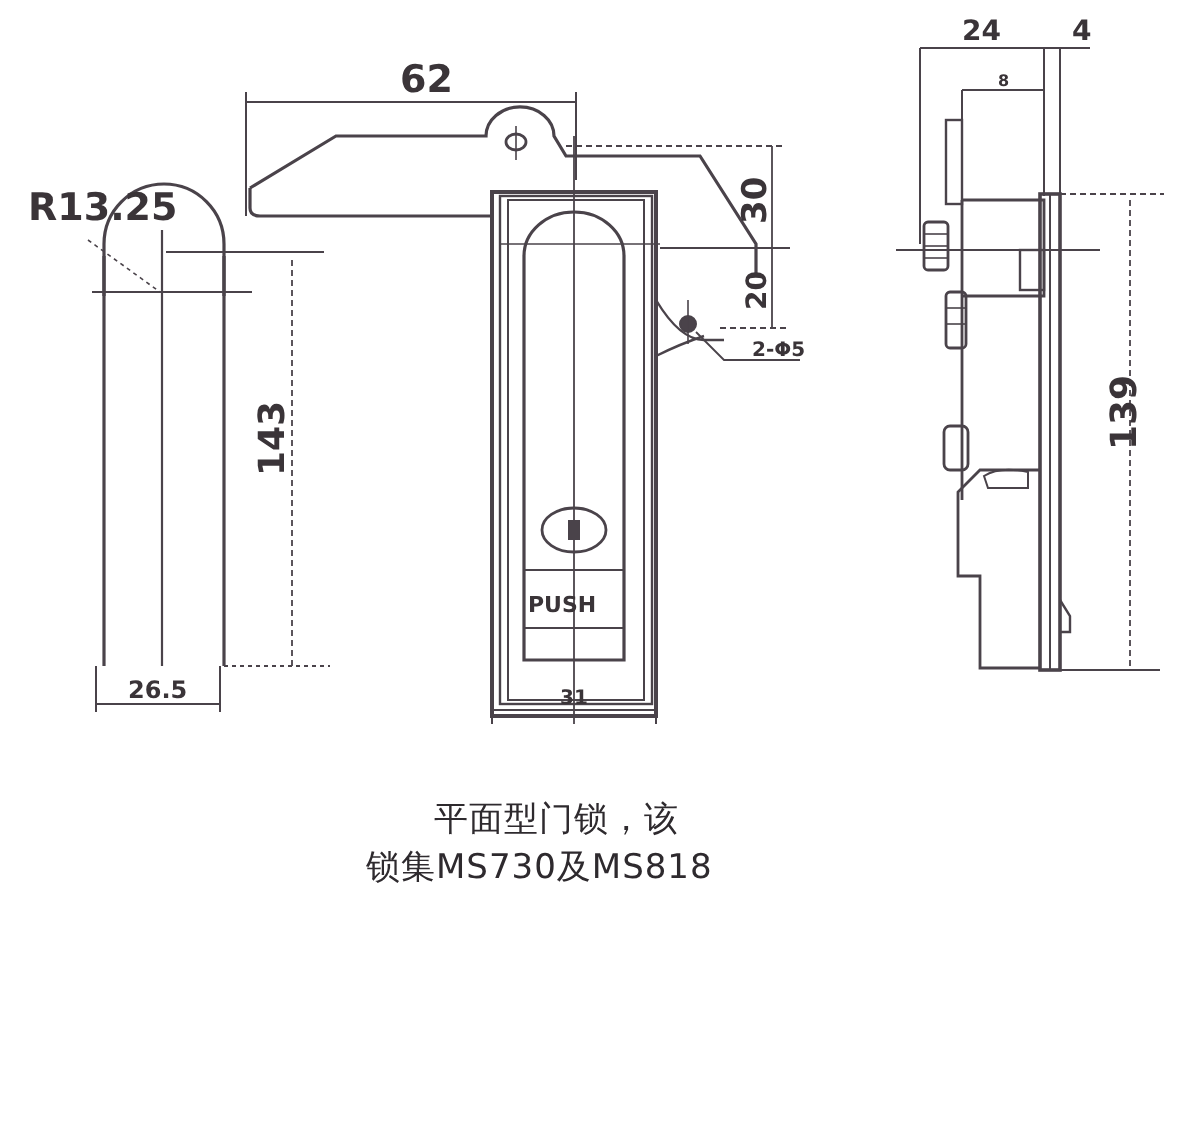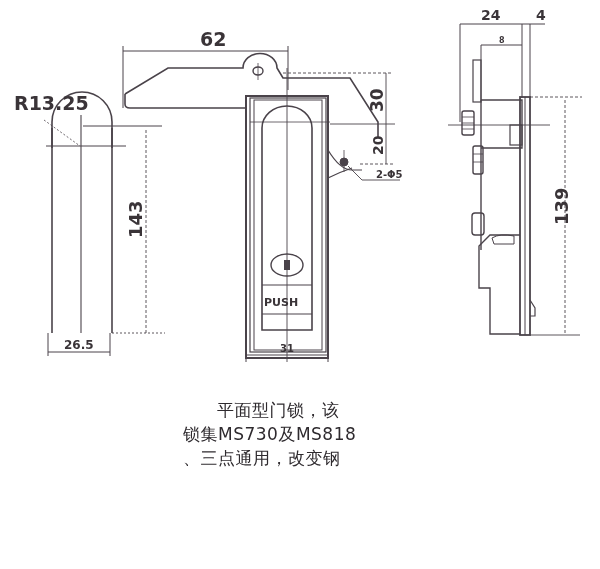--- a/index.html
+++ b/index.html
@@ -138,14 +138,13 @@
 
   <text class="dim-text" x="481" y="20" font-size="14" font-weight="normal">24</text>
   <text class="dim-text" x="536" y="20" font-size="14" font-weight="normal">4</text>
   <text class="dim-text" x="499" y="43" font-size="8">8</text>
   <text class="dim-text" x="0" y="0" font-size="18" transform="translate(568,225) rotate(-90)">139</text>
 </svg>
 
 <div class="desc">
   <span class="line indent">平面型门锁，该</span>
   <span class="line">锁集MS730及MS818</span>
-  <span class="line">、三点通用，改变钢</span>
 </div>
 
 </body></html>

